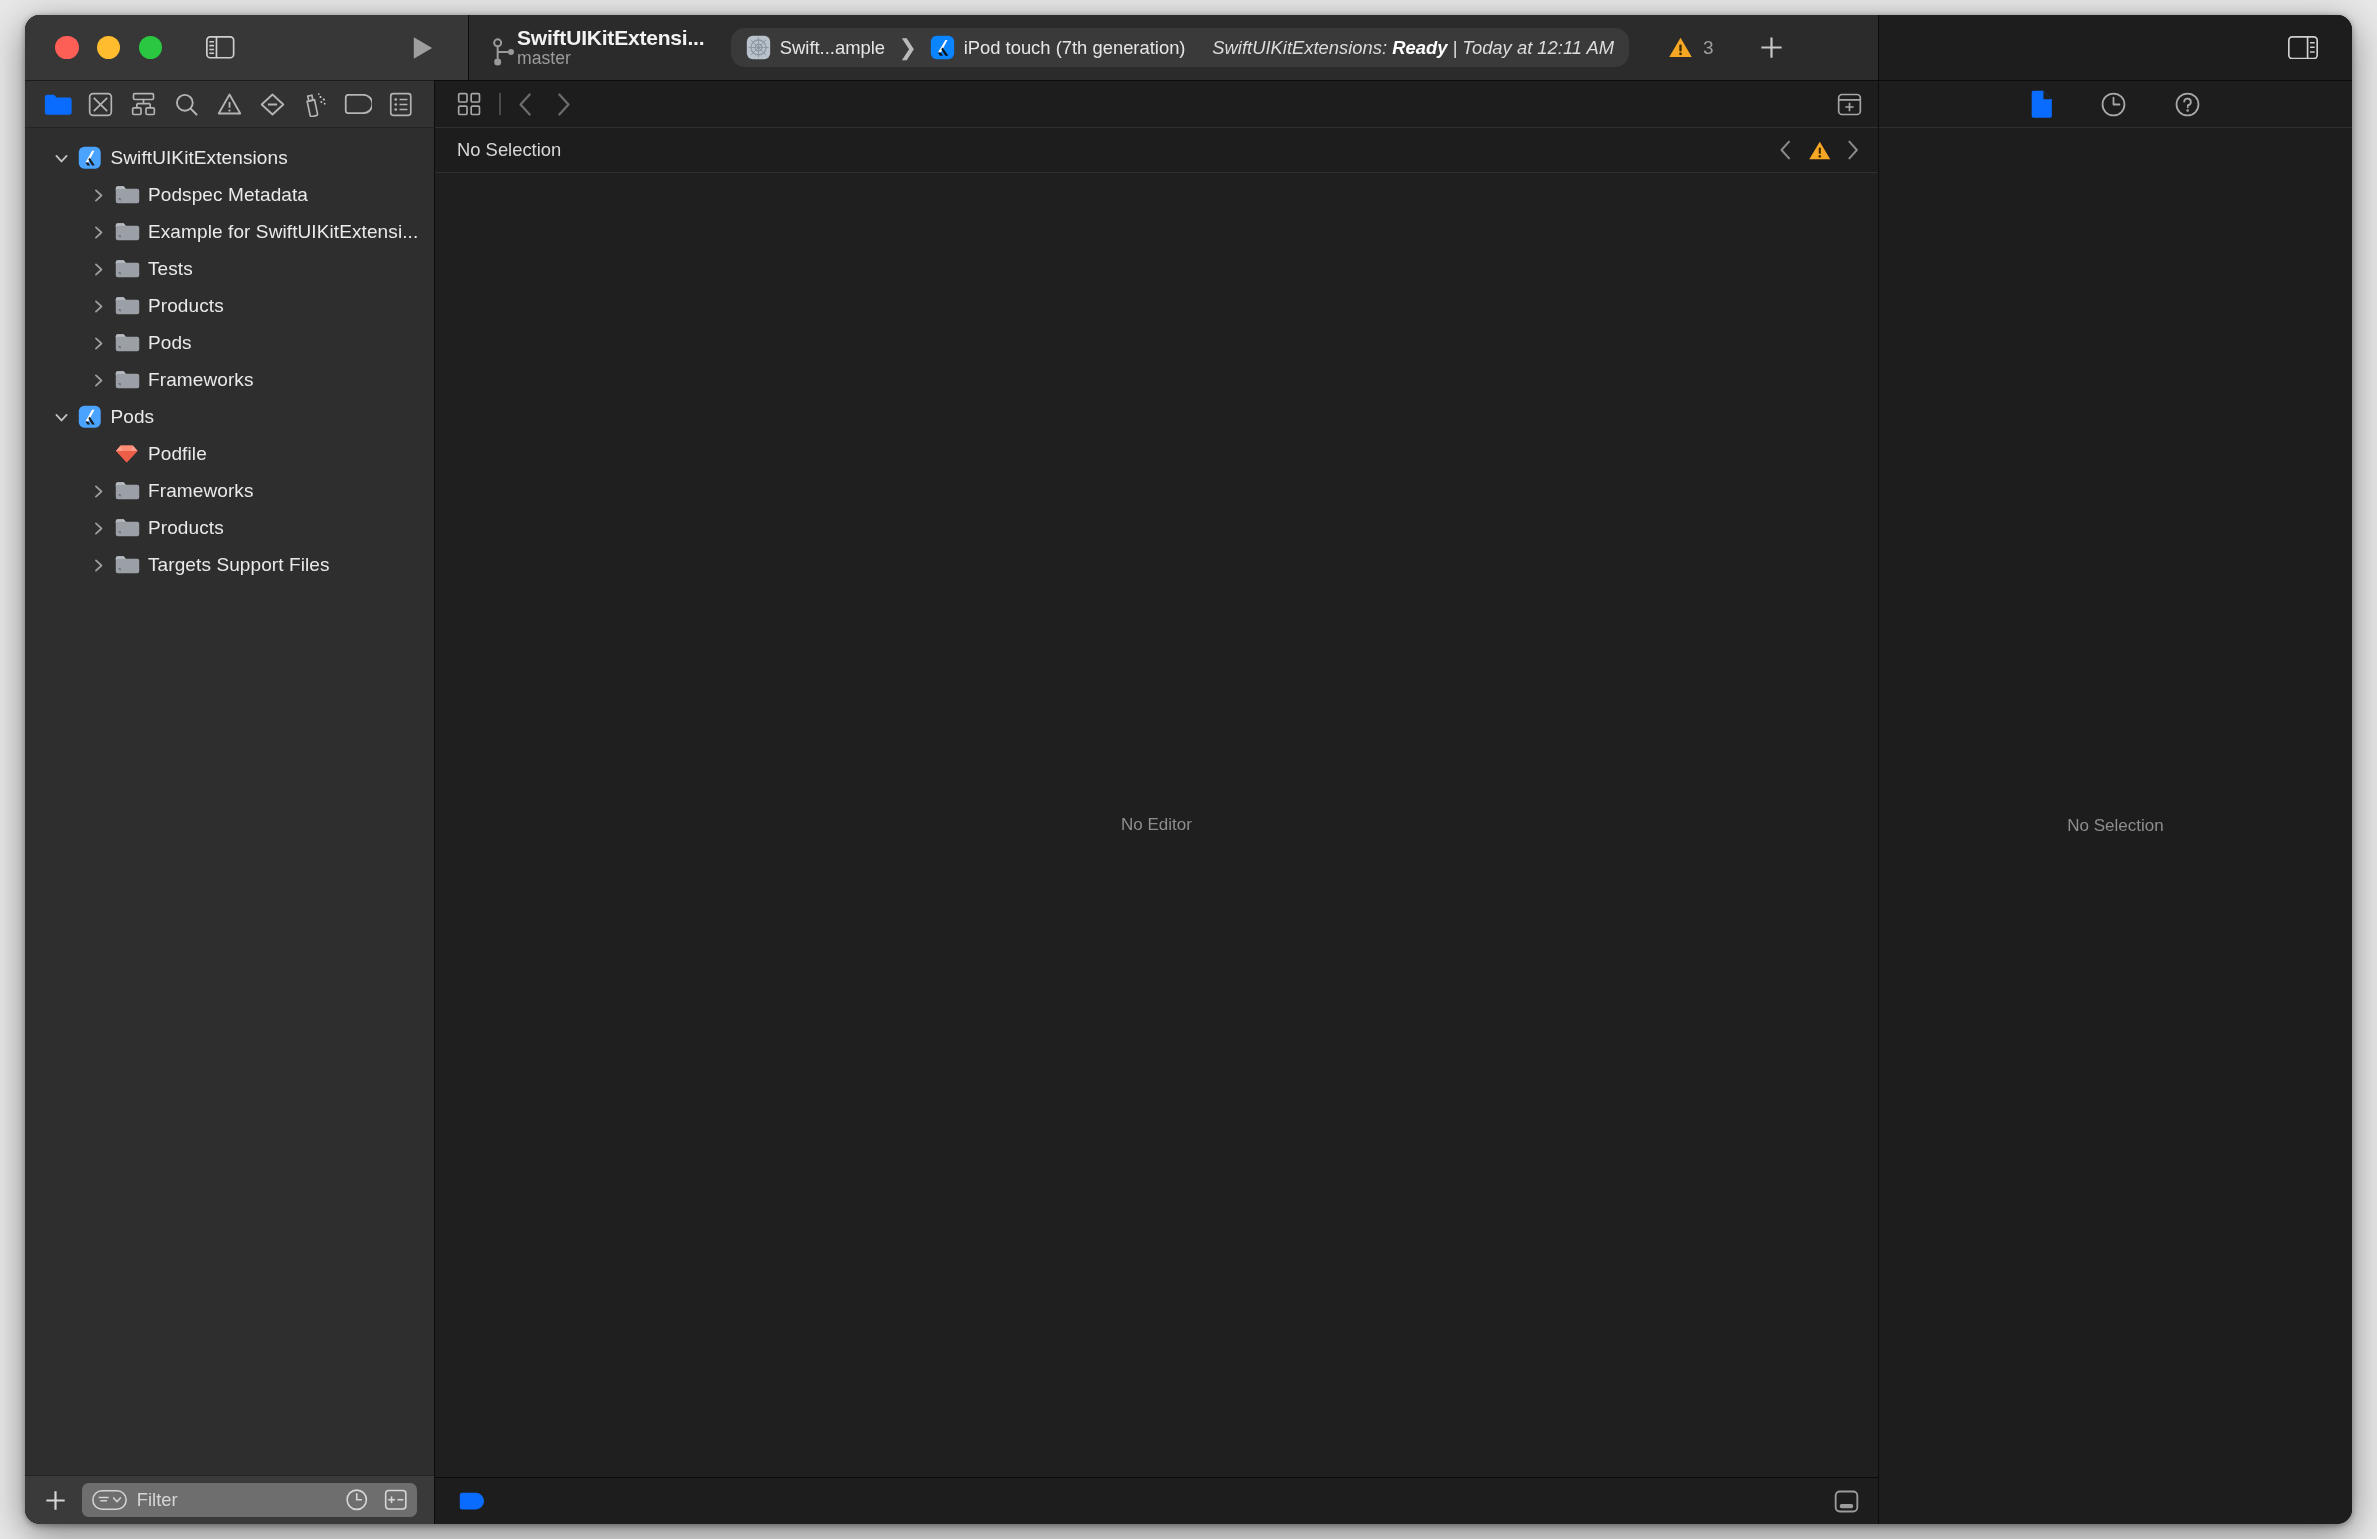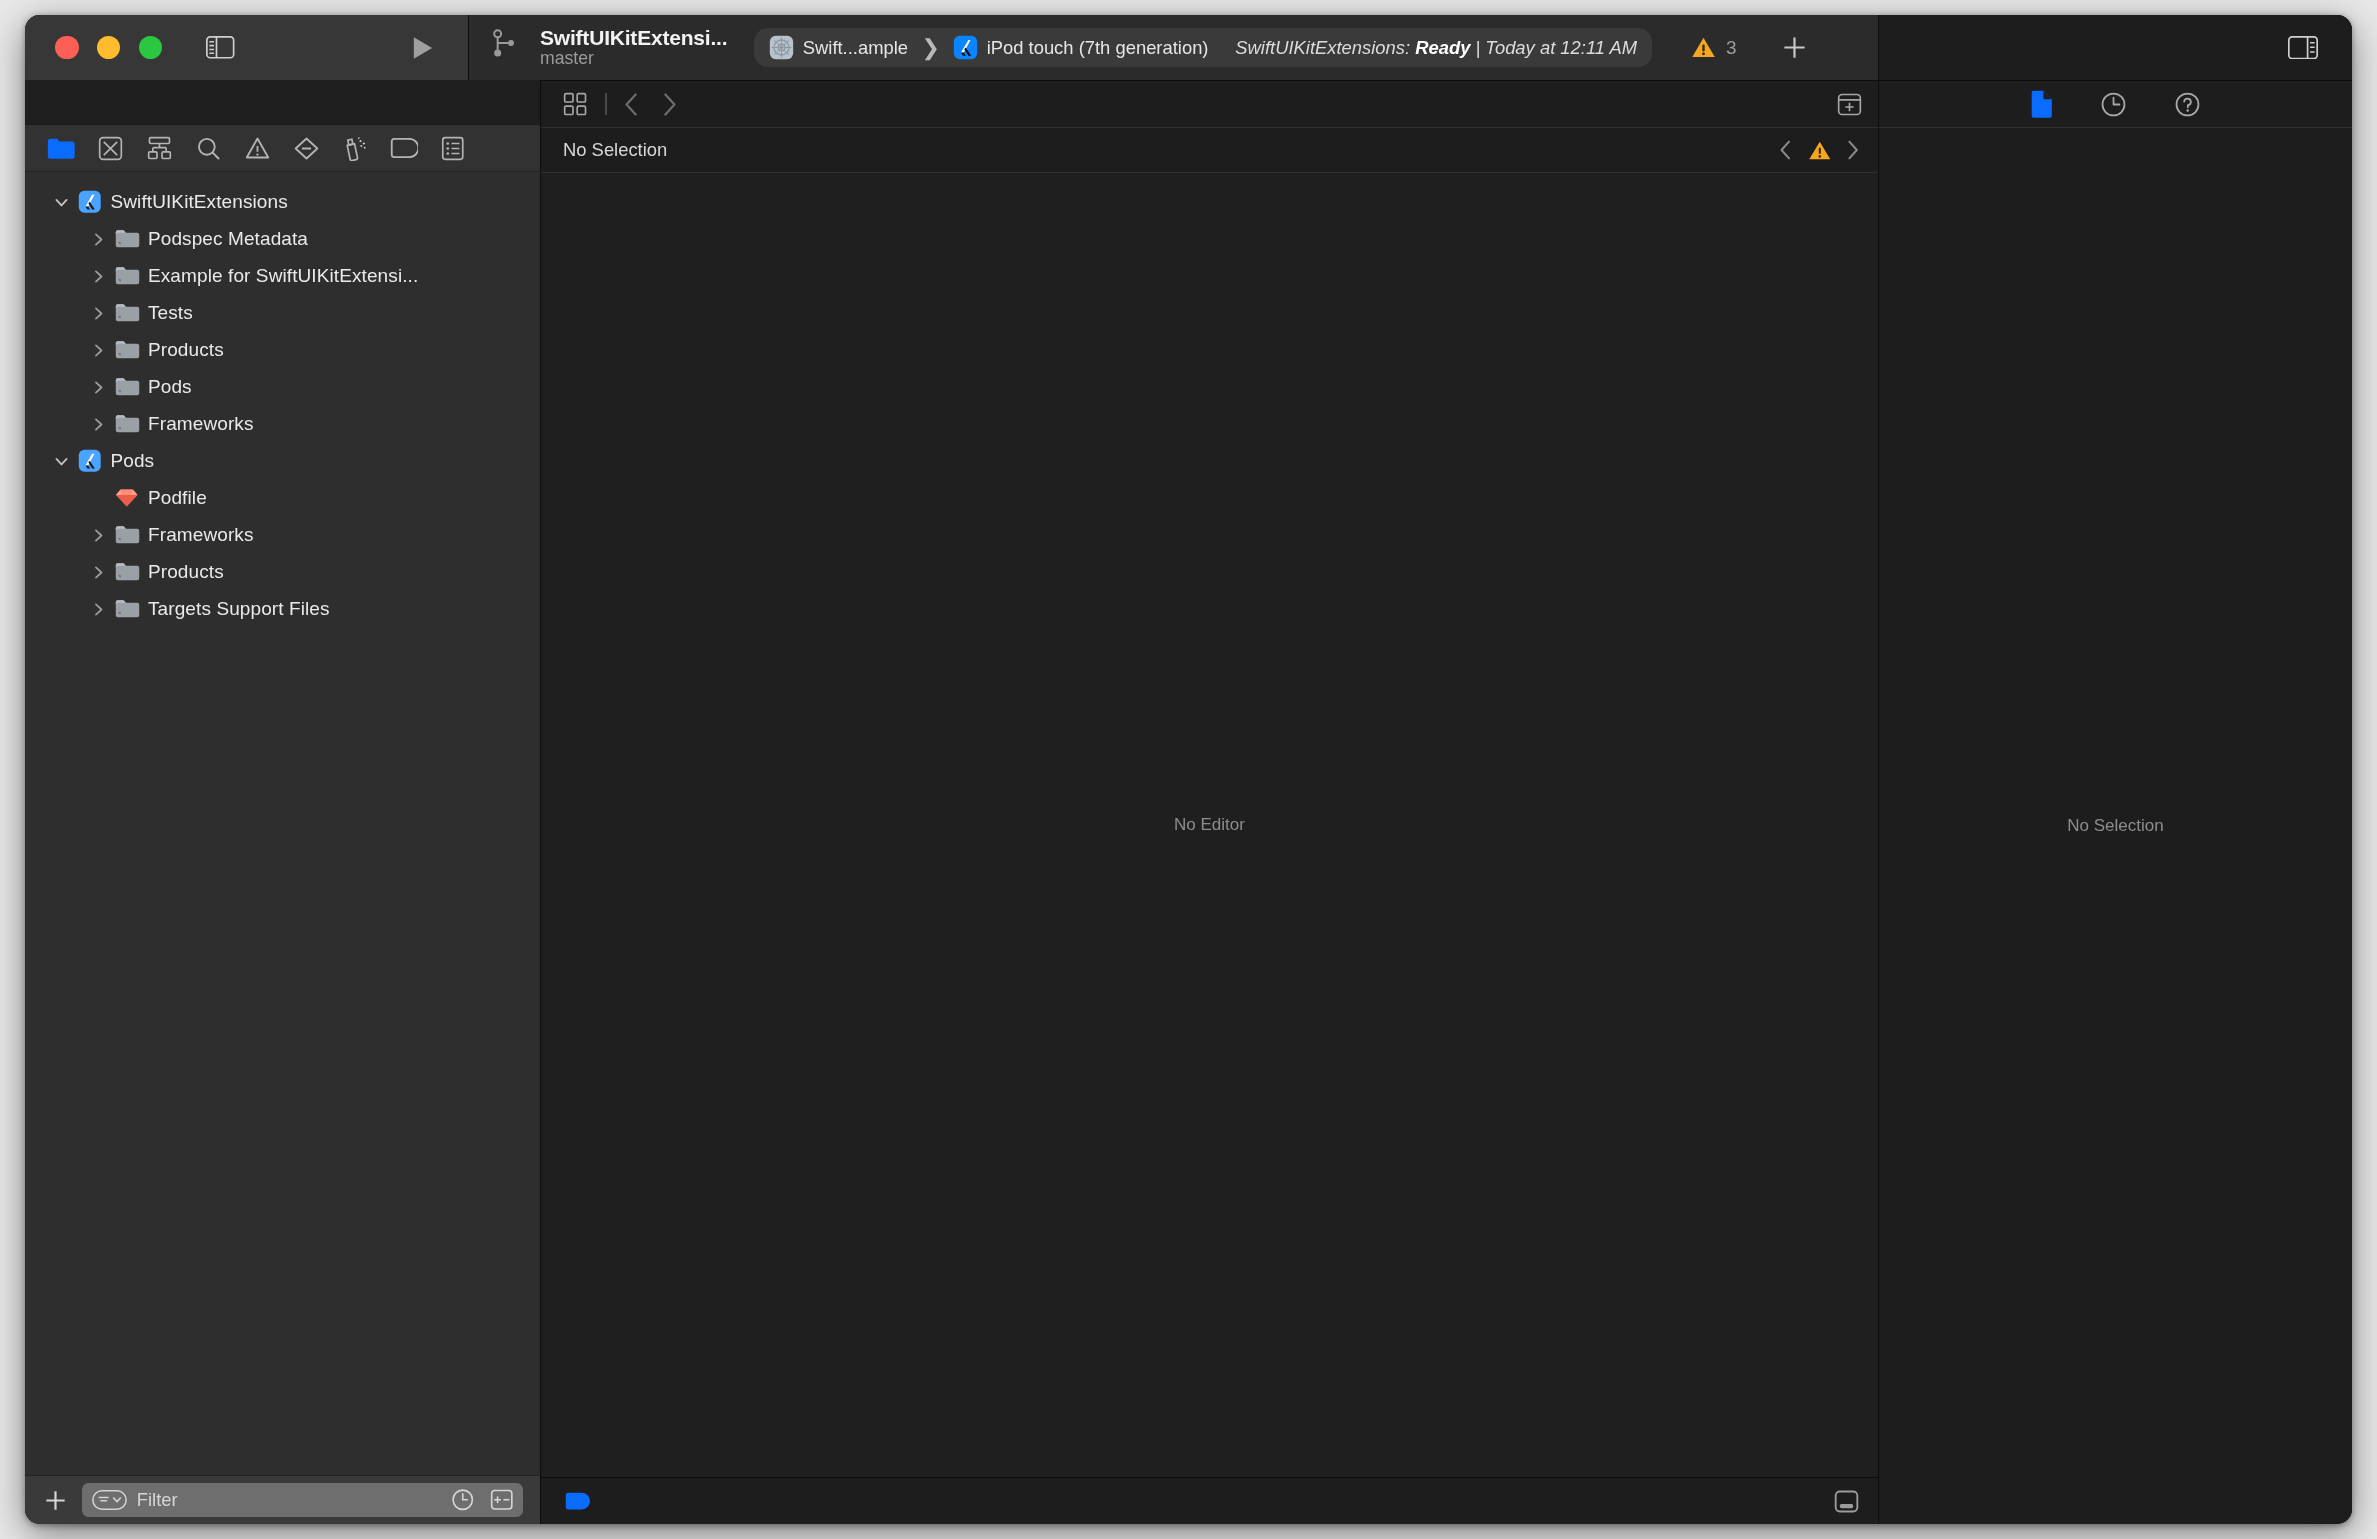--- a/index.html
+++ b/index.html
@@ -45,21 +45,21 @@
   .run-btn { position: absolute; right: 34px; top: 50%; transform: translateY(-50%); }
 
   .tb-right {
     flex: 1;
     display: flex;
     align-items: center;
     background: #2b2b2b;
     border-left: 1.7px solid #0c0c0c;
     padding-left: 22px;
   }
-  .branch-block { display: flex; align-items: flex-start; gap: 24px; }
+  .branch-block { display: flex; align-items: flex-end; gap: 1px; }
   .branch-text { display: flex; flex-direction: column; line-height: 1.12; }
   .proj-name { color: #f2f2f2; font-size: 21px; font-weight: bold; letter-spacing: -0.2px; }
   .branch-name { color: #9b9b9b; font-size: 17.6px; }
 
   .crumbbar {
     margin-left: 27px;
     height: 39px;
     background: #3a3a3a;
     border-radius: 14px;
     display: flex;
@@ -82,26 +82,25 @@
     border-left: 1.7px solid #0c0c0c;
     display: flex; align-items: center; justify-content: flex-end;
     padding-right: 34px;
   }
 
   
   .body { flex: 1; display: flex; min-height: 0; }
 
   
   .navigator {
-    width: 515px;
+    width: 409px;
     background: #2e2e2e;
     display: flex;
     flex-direction: column;
     border-top: 0.8px solid #1b1b1b;
-    margin-top: 44px;
   }
   .nav-toolbar {
     height: 47px;
     display: flex;
     align-items: center;
     gap: 0px;
     padding: 0 11.7px;
     border-bottom: 0.8px solid #232323;
     background: #323232;
   }

